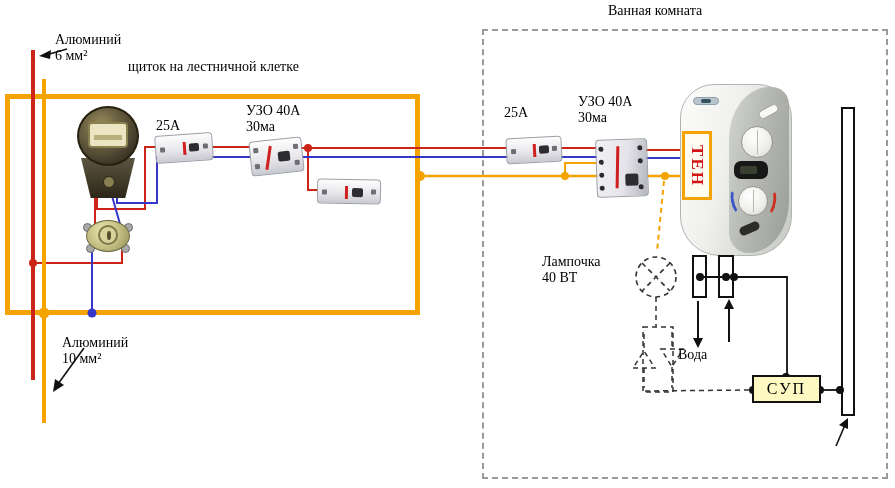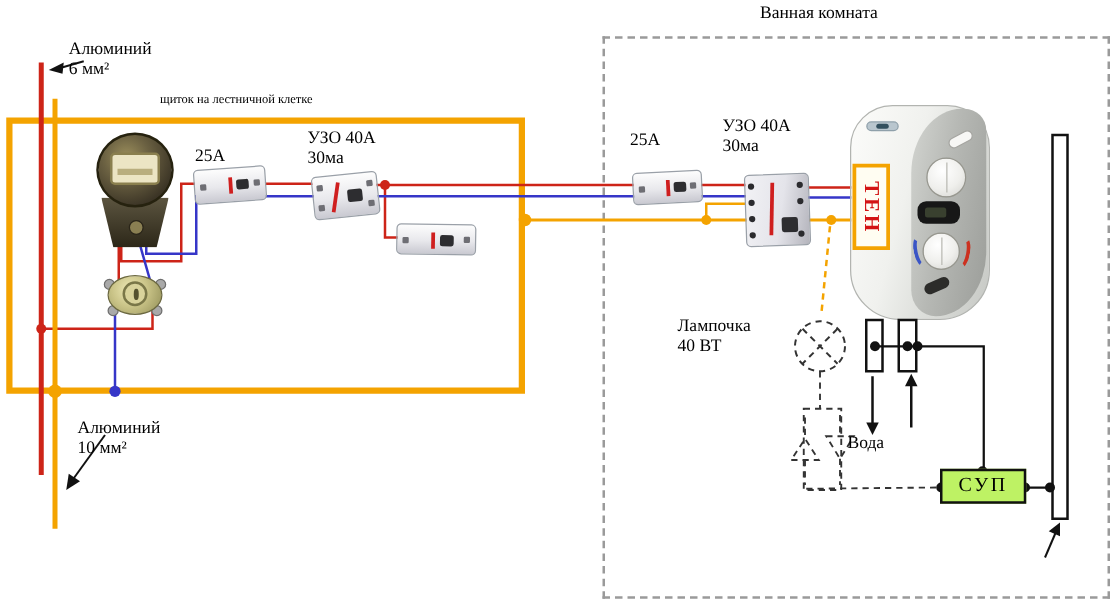--- a/index.html
+++ b/index.html
@@ -74,21 +74,21 @@
     border-left-color:#3a55c6;border-radius:50%;transform:rotate(-12deg);box-sizing:border-box;}
   #arc-red{position:absolute;left:83px;top:104px;width:12px;height:26px;border:3px solid transparent;
     border-right-color:#cc3120;border-radius:50%;transform:rotate(10deg);box-sizing:border-box;}
   #heater-btn-bottom{position:absolute;left:58px;top:139px;width:21px;height:9px;border-radius:5px;
     background:#2c2c2a;transform:rotate(-24deg);}
   
   #ten-box{left:682px;top:131px;width:30px;height:69px;border:3px solid var(--ground);background:#fffdf2;
     z-index:5;box-sizing:border-box;display:flex;align-items:center;justify-content:center;}
   #ten-box span{display:block;transform:rotate(90deg);font-weight:bold;font-size:17px;letter-spacing:2px;color:#d31414;}
   
-  #sup-box{left:752px;top:375px;width:69px;height:28px;border:2px solid #111;background:#bef264;z-index:4;
+  #sup-box{left:752px;top:375px;width:69px;height:28px;border:2px solid #111;background:#fef9c3;z-index:4;
     box-sizing:border-box;display:flex;align-items:center;justify-content:center;font-size:16px;letter-spacing:2px;}
   .small2{font-size:14px;}
 </style>
 </head>
 <body>
 
 <div id="stage">
 
   <div id="bathroom-box" class="abs"></div>
   <div id="panel-box" class="abs"></div>
@@ -256,21 +256,21 @@
   </div>
 
   <div class="lbl" style="left:55px;top:32px;width:105px">
     <span>Алюминий</span>
     <span>6 мм²</span>
   </div>
   <div class="lbl" style="left:62px;top:335px;width:112px">
     <span>Алюминий</span>
     <span>10 мм²</span>
   </div>
-  <div class="lbl" style="left:128px;top:74px;width:225px;font-size:10px">щиток на лестничной клетке</div>
+  <div class="lbl" style="left:128px;top:59px;width:225px;font-size:14px">щиток на лестничной клетке</div>
   <div class="lbl" style="left:608px;top:3px;width:155px">Ванная комната</div>
 
   <div class="lbl" style="left:156px;top:118px;width:62px">25А</div>
   <div class="lbl" style="left:246px;top:103px;width:86px">
     <span>УЗО 40А</span>
     <span class="small2">30ма</span>
   </div>
 
   <div class="lbl" style="left:504px;top:105px;width:62px">25А</div>
   <div class="lbl" style="left:578px;top:94px;width:86px">

